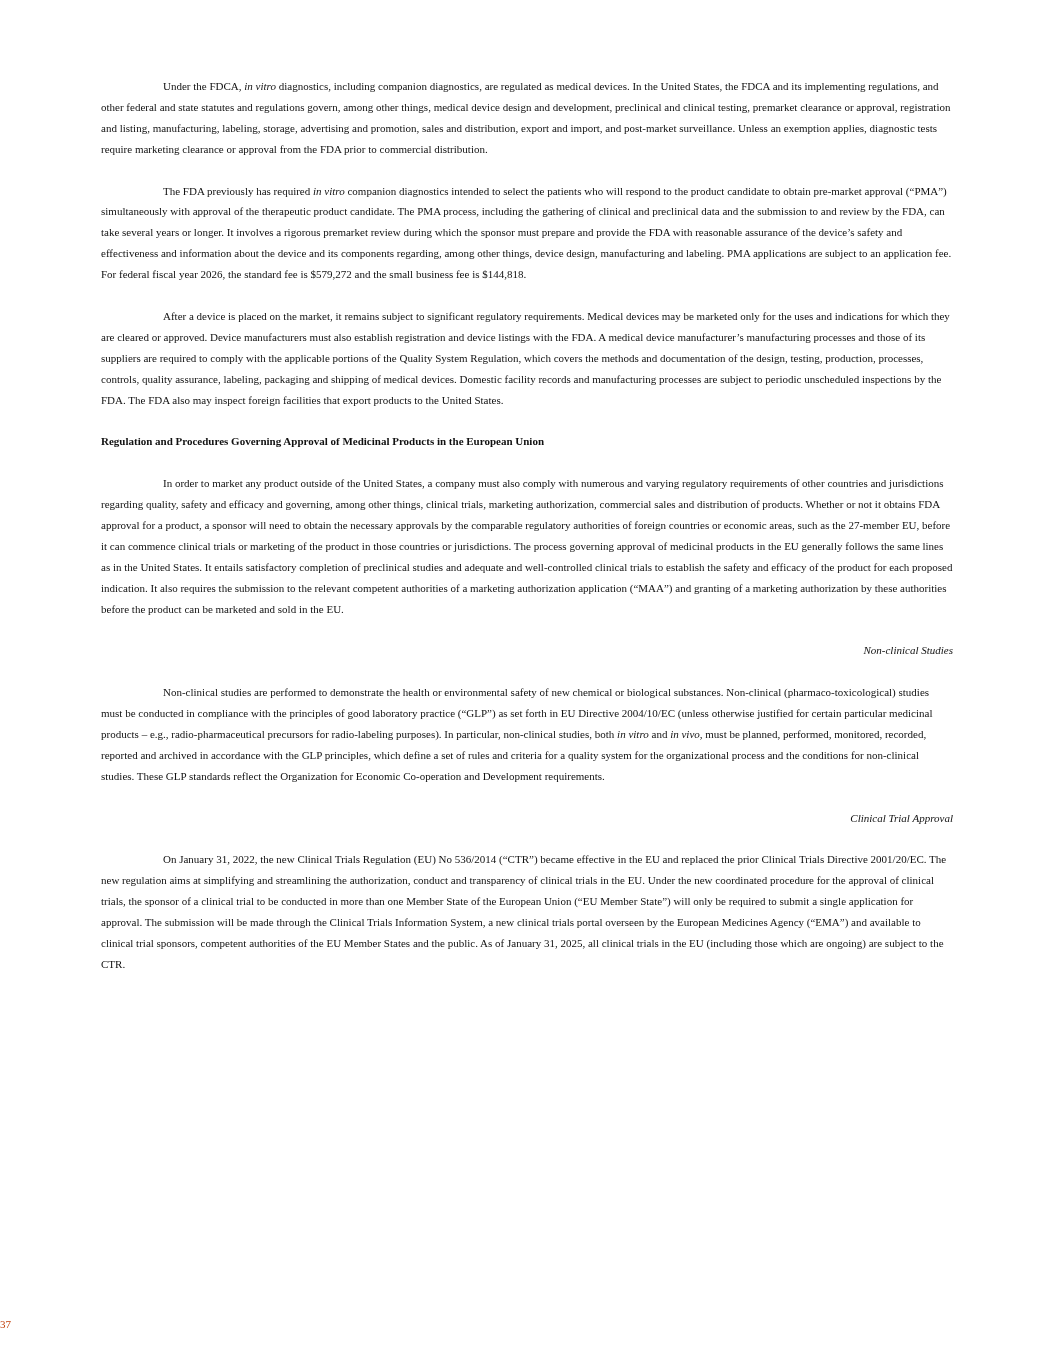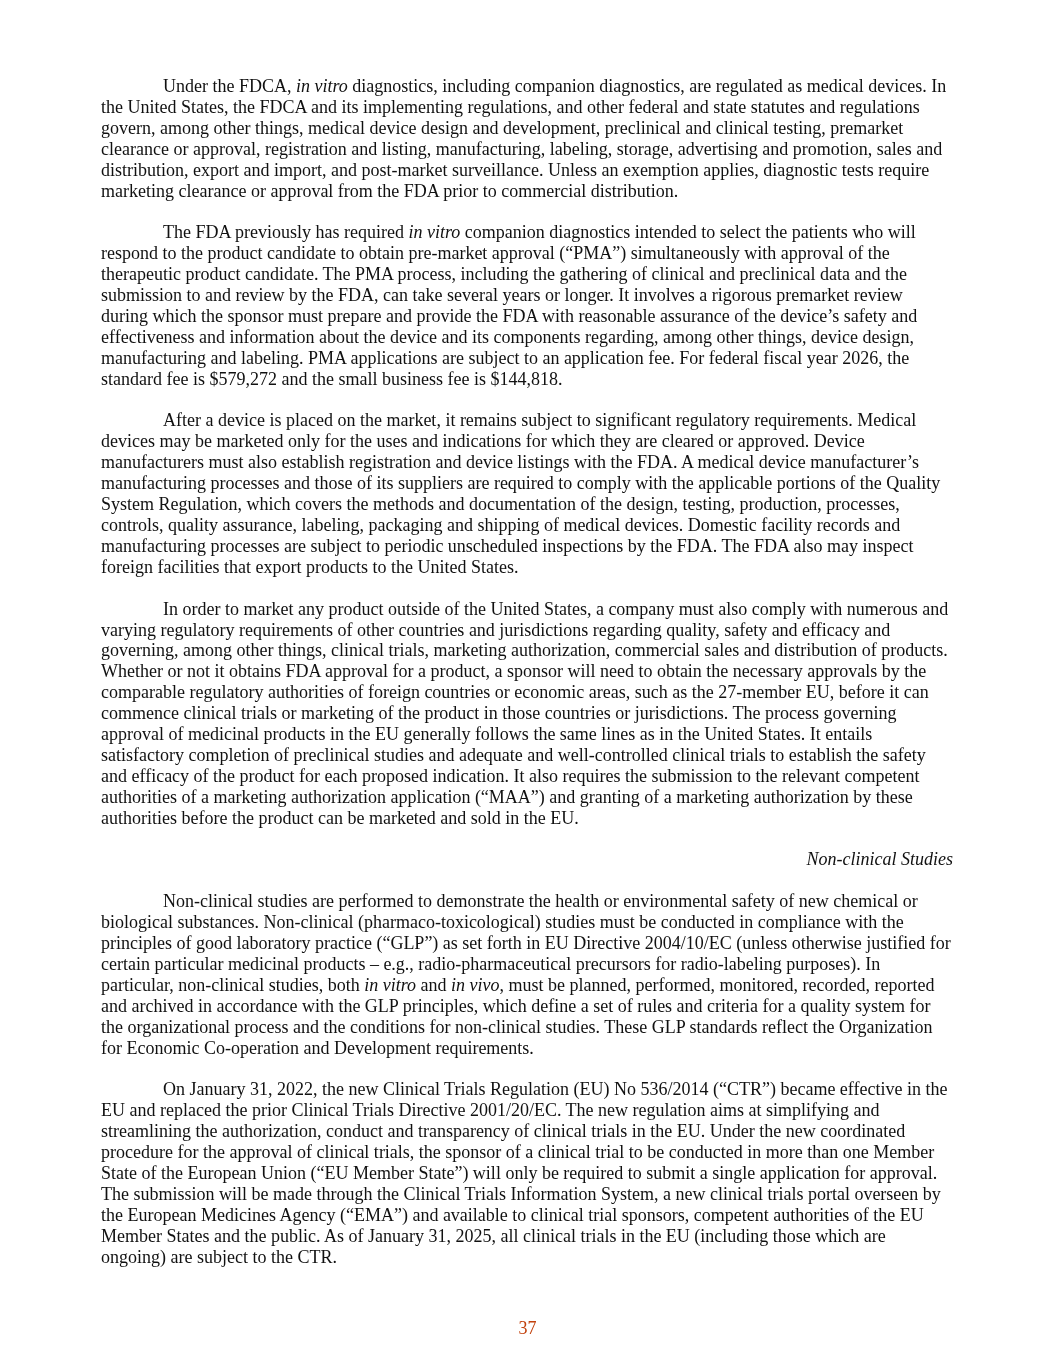--- a/index.html
+++ b/index.html
@@ -3,52 +3,53 @@
 <meta charset="utf-8">
 <style>
   html, body { margin: 0; padding: 0; background: #ffffff; }
   body { width: 1055px; height: 1365px; position: relative; overflow: hidden; }
   .page {
     position: absolute;
     left: 101px;
     top: 76px;
     width: 852px;
     font-family: "Liberation Serif", "DejaVu Serif", serif;
-    font-size: 18px;
+    font-size: 11px;
     line-height: 20.9px;
     color: #111111;
   }
   .para { margin: 0 0 20.9px 0; text-indent: 62px; text-align: left; }
   .heading-bold { margin: 0 0 20.9px 0; font-weight: bold; }
   .heading-italic { margin: 0 0 20.9px 0; font-style: italic; text-align: right; }
   .page-number {
     position: absolute;
     left: 0; width: 1055px;
     top: 1318px;
-    text-align: center;
     font-family: "Liberation Serif", "DejaVu Serif", serif;
-    font-size: 18px;
+    font-size: 11px;
     color: #c2410c;
   }
   em { font-style: italic; }
 </style>
 </head>
 <body>
 
 <div class="page">
   <p class="para"><span>Under the FDCA, </span><em>in vitro</em><span> diagnostics, including companion diagnostics, are regulated as medical devices. In the United States, the FDCA and its implementing regulations, and other federal and state statutes and regulations govern, among other things, medical device design and development, preclinical and clinical testing, premarket clearance or approval, registration and listing, manufacturing, labeling, storage, advertising and promotion, sales and distribution, export and import, and post-market surveillance. Unless an exemption applies, diagnostic tests require marketing clearance or approval from the FDA prior to commercial distribution.</span></p>
 
   <p class="para"><span>The FDA previously has required </span><em>in vitro</em><span> companion diagnostics intended to select the patients who will respond to the product candidate to obtain pre-market approval (“PMA”) simultaneously with approval of the therapeutic product candidate. The PMA process, including the gathering of clinical and preclinical data and the submission to and review by the FDA, can take several years or longer. It involves a rigorous premarket review during which the sponsor must prepare and provide the FDA with reasonable assurance of the device’s safety and effectiveness and information about the device and its components regarding, among other things, device design, manufacturing and labeling. PMA applications are subject to an application fee. For federal fiscal year 2026, the standard fee is $579,272 and the small business fee is $144,818.</span></p>
 
   <p class="para">After a device is placed on the market, it remains subject to significant regulatory requirements. Medical devices may be marketed only for the uses and indications for which they are cleared or approved. Device manufacturers must also establish registration and device listings with the FDA. A medical device manufacturer’s manufacturing processes and those of its suppliers are required to comply with the applicable portions of the Quality System Regulation, which covers the methods and documentation of the design, testing, production, processes, controls, quality assurance, labeling, packaging and shipping of medical devices. Domestic facility records and manufacturing processes are subject to periodic unscheduled inspections by the FDA. The FDA also may inspect foreign facilities that export products to the United States.</p>
 
+  <p class="heading-bold">Regulation and Procedures Governing Approval of Medicinal Products in the European Union</p>
 
   <p class="para">In order to market any product outside of the United States, a company must also comply with numerous and varying regulatory requirements of other countries and jurisdictions regarding quality, safety and efficacy and governing, among other things, clinical trials, marketing authorization, commercial sales and distribution of products. Whether or not it obtains FDA approval for a product, a sponsor will need to obtain the necessary approvals by the comparable regulatory authorities of foreign countries or economic areas, such as the 27-member EU, before it can commence clinical trials or marketing of the product in those countries or jurisdictions. The process governing approval of medicinal products in the EU generally follows the same lines as in the United States. It entails satisfactory completion of preclinical studies and adequate and well-controlled clinical trials to establish the safety and efficacy of the product for each proposed indication. It also requires the submission to the relevant competent authorities of a marketing authorization application (“MAA”) and granting of a marketing authorization by these authorities before the product can be marketed and sold in the EU.</p>
 
   <p class="heading-italic">Non-clinical Studies</p>
 
   <p class="para"><span>Non-clinical studies are performed to demonstrate the health or environmental safety of new chemical or biological substances. Non-clinical (pharmaco-toxicological) studies must be conducted in compliance with the principles of good laboratory practice (“GLP”) as set forth in EU Directive 2004/10/EC (unless otherwise justified for certain particular medicinal products – e.g., radio-pharmaceutical precursors for radio-labeling purposes). In particular, non-clinical studies, both </span><em>in vitro</em><span> and </span><em>in vivo</em><span>, must be planned, performed, monitored, recorded, reported and archived in accordance with the GLP principles, which define a set of rules and criteria for a quality system for the organizational process and the conditions for non-clinical studies. These GLP standards reflect the Organization for Economic Co-operation and Development requirements.</span></p>
 
+  <p class="heading-italic">Clinical Trial Approval</p>
 
   <p class="para">On January 31, 2022, the new Clinical Trials Regulation (EU) No 536/2014 (“CTR”) became effective in the EU and replaced the prior Clinical Trials Directive 2001/20/EC. The new regulation aims at simplifying and streamlining the authorization, conduct and transparency of clinical trials in the EU. Under the new coordinated procedure for the approval of clinical trials, the sponsor of a clinical trial to be conducted in more than one Member State of the European Union (“EU Member State”) will only be required to submit a single application for approval. The submission will be made through the Clinical Trials Information System, a new clinical trials portal overseen by the European Medicines Agency (“EMA”) and available to clinical trial sponsors, competent authorities of the EU Member States and the public. As of January 31, 2025, all clinical trials in the EU (including those which are ongoing) are subject to the CTR.</p>
 </div>
 
 <div class="page-number">37</div>
 
 </body></html>

